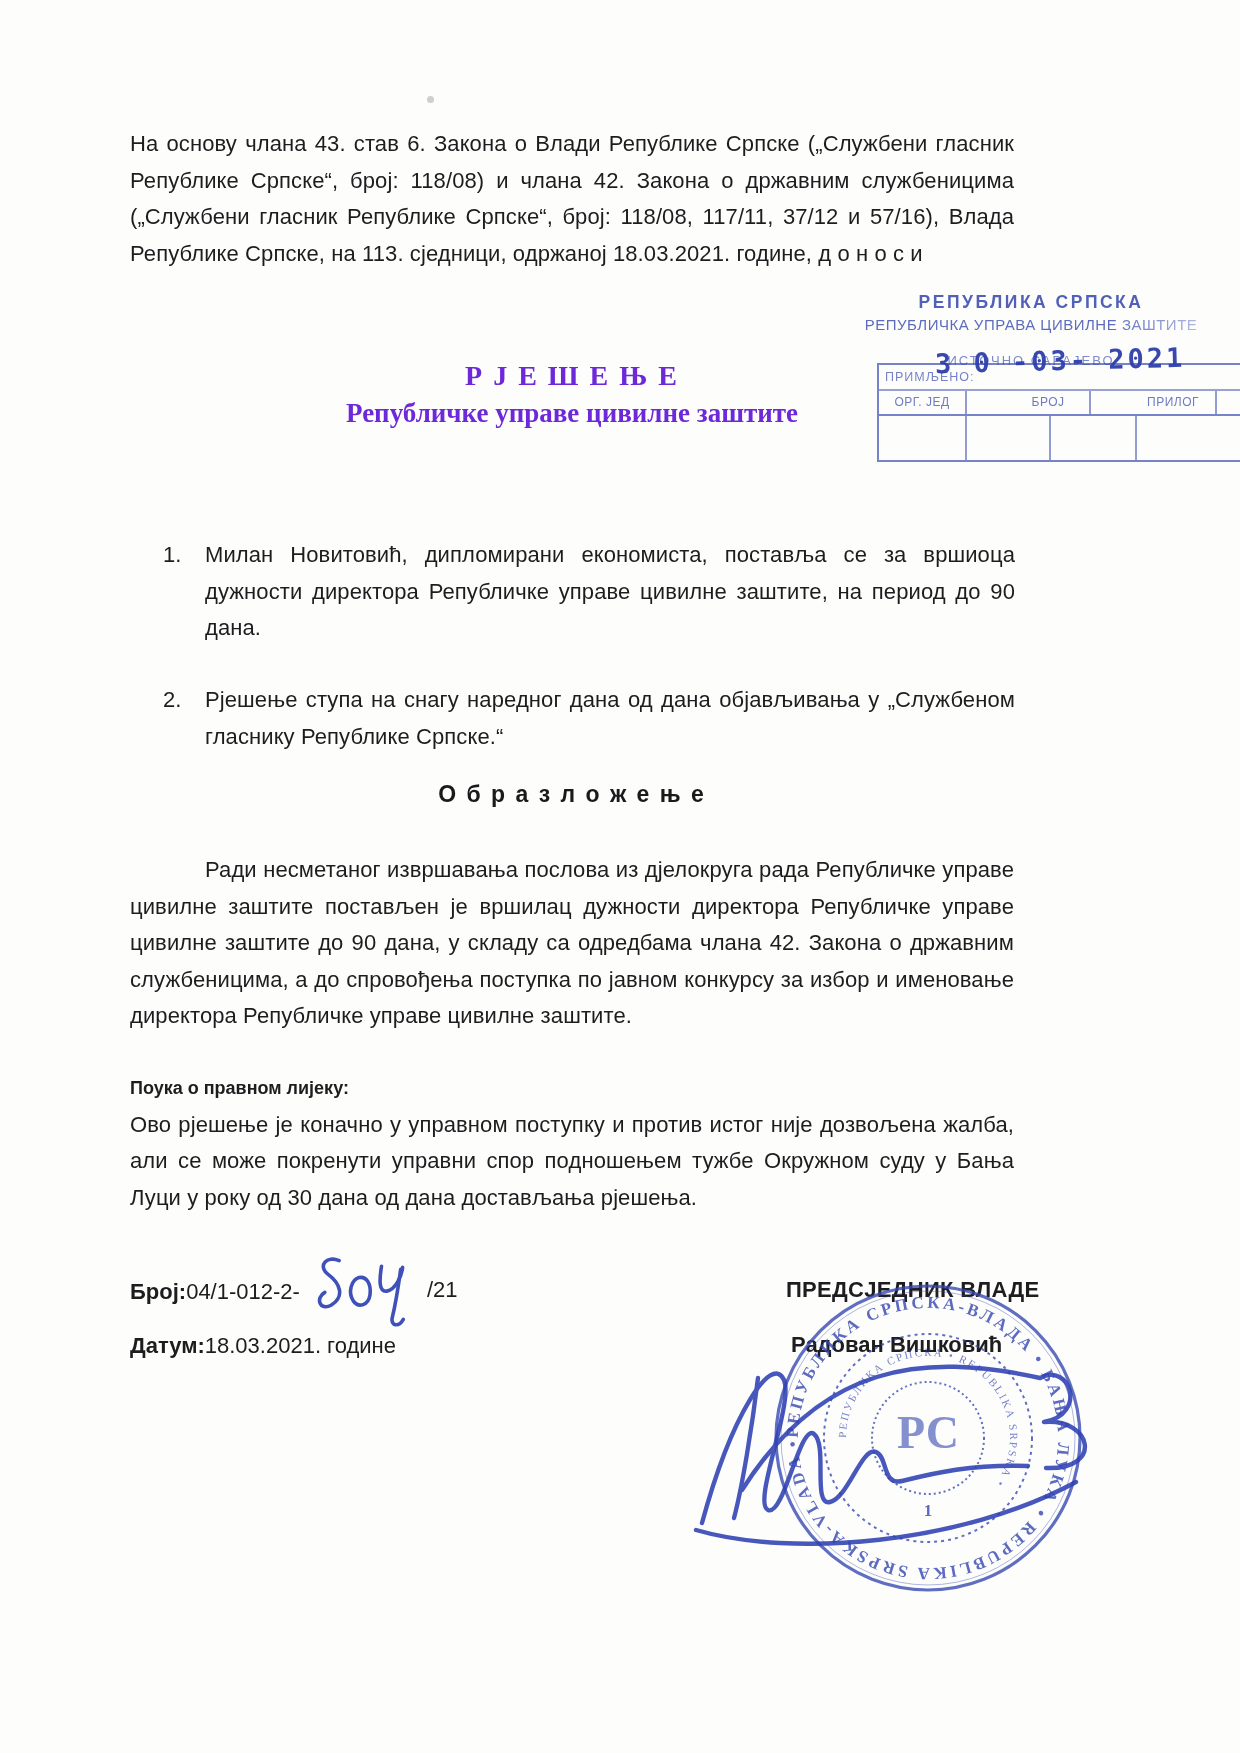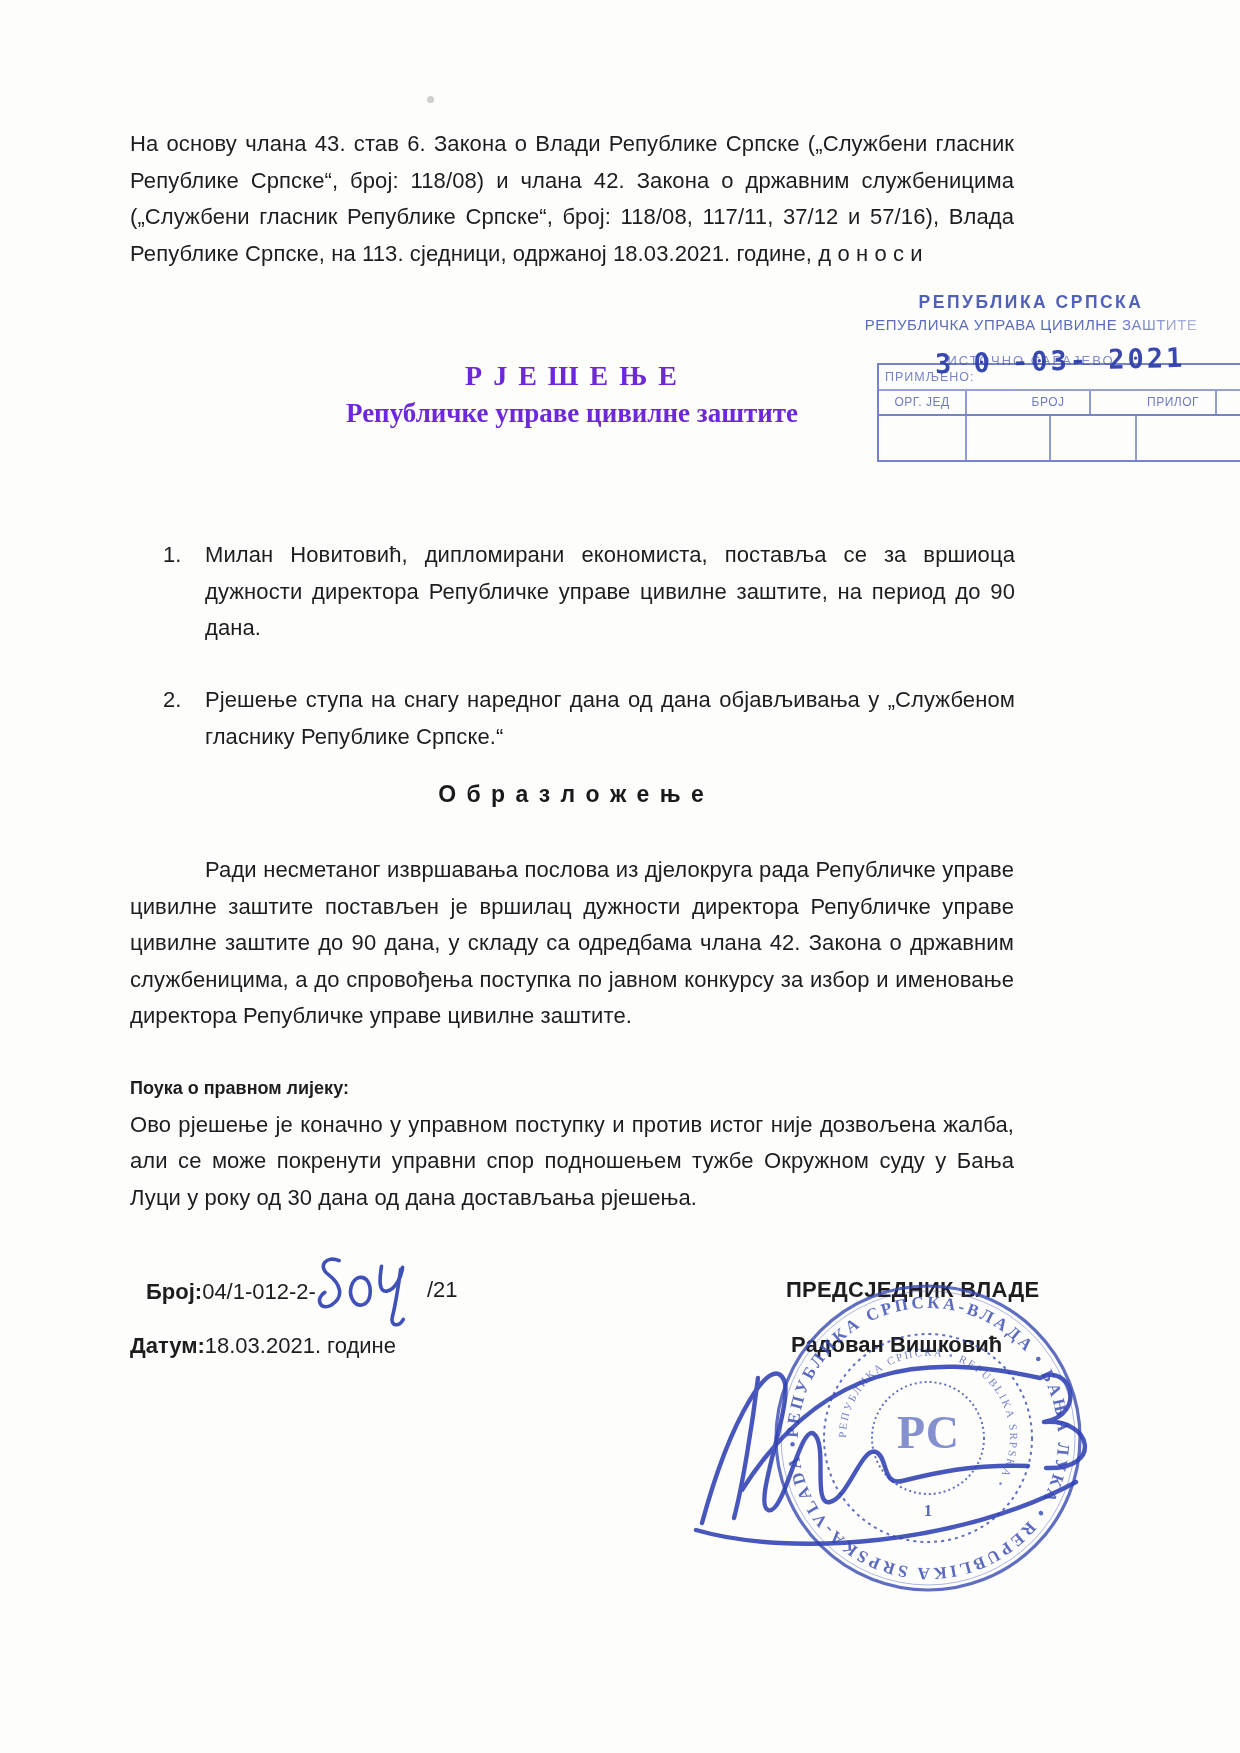--- a/index.html
+++ b/index.html
@@ -34,21 +34,21 @@
   .obraz-heading{
     left:130px; top:781px; width:884px; text-align:center;
     font-size:23px; font-weight:bold; letter-spacing:2px; color:#1a1a1c;
   }
   .obraz-body{left:130px; top:852px; width:884px; text-indent:75px;}
   
   .remedy{left:130px; top:1070px; width:884px;}
   .remedy-heading{font-size:18px; line-height:36.6px; font-weight:bold;}
   
   .meta-line{font-size:22px; line-height:30px; white-space:nowrap;}
-  .broj-line{left:146px; top:1277px;}
+  .broj-line{left:130px; top:1277px;}
   .datum-line{left:130px; top:1331px;}
   .meta-label{font-weight:bold;}
   .number-suffix{left:427px; top:1277px; font-size:22px;}
   .signer-title{left:786px; top:1277px; font-size:22px; font-weight:bold; letter-spacing:0.3px;}
   .signer-name{left:791px; top:1332px; font-size:22px; font-weight:bold;}
   
   .received-stamp{left:835px; top:292px; width:392px; color:#3a4cb0;}
   .rs-center{text-align:center; white-space:nowrap;}
   .rs-line1{font-size:17.5px; font-weight:bold; letter-spacing:2.5px; opacity:0.88;}
   .rs-line2{

